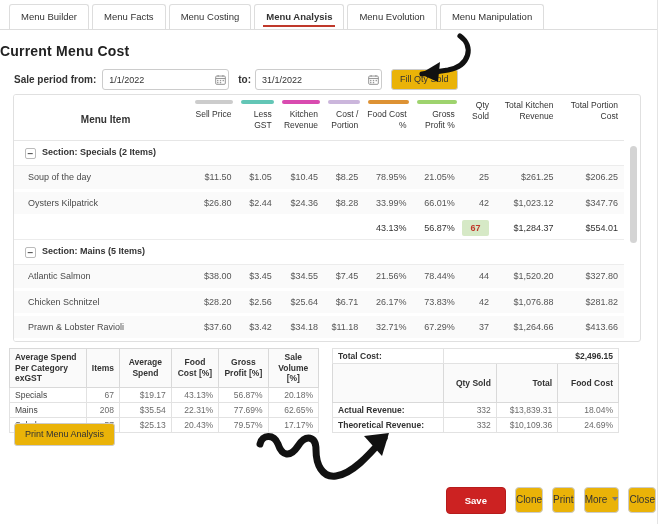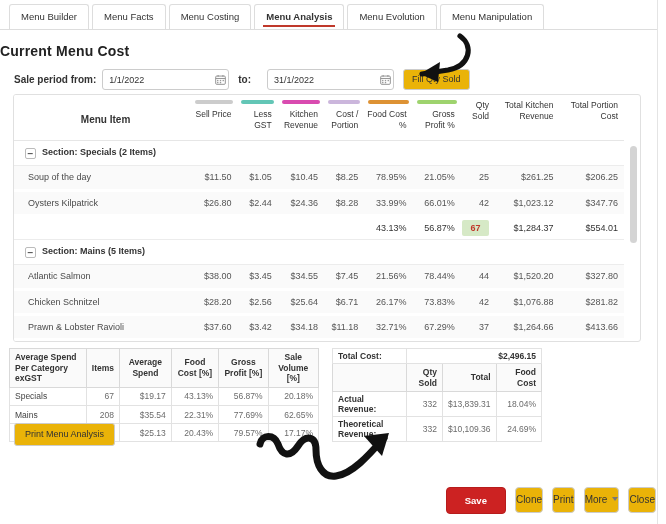--- a/index.html
+++ b/index.html
@@ -24,21 +24,21 @@
          line-height:1; }
   .tab.active { font-weight:bold; }
   .tab.active:after { content:""; position:absolute; left:8px; right:8px; bottom:2px;
                       height:2px; background:#c0392b; }
 
   
   .page-title { text-align:left; font-size:14px; font-weight:bold; color:#222;
                 margin:13px 0 0 0; letter-spacing:.2px; }
   .filterrow { display:flex; align-items:center; padding:10px 0 0 14px; }
   .flabel { font-size:10px; font-weight:bold; color:#333; margin-right:6px; }
-  .flabel.to { margin-left:9px; margin-right:16px; }
+  .flabel.to { margin-left:9px; margin-right:4px; }
   .dateinput { position:relative; width:127px; height:21px; border:1px solid #cccccc;
                border-radius:3px; background:#fff; display:flex; align-items:center; }
   .dateinput span { padding-left:6px; font-size:9px; color:#333; }
   .calbtn { position:absolute; right:0; top:0; width:22px; height:19px;
             display:flex; align-items:center; justify-content:center; cursor:pointer; }
   .btn { border:1px solid #cccccc; background:#eab308; border-radius:3px;
          font-size:9px; color:#333; padding:5px 9px; cursor:pointer; line-height:1;
          font-family:"Liberation Sans", sans-serif; white-space:nowrap; }
   #fill-qty { margin-left:9px; height:21px; padding:0 8px; }
 
@@ -83,21 +83,21 @@
 
   
   .sumwrap { position:absolute; top:348px; left:9px; width:648px; display:flex; gap:13px; }
   .sumtable { border-collapse:collapse; font-size:8.5px; background:#fff; }
   .sumtable th { border:1px solid #d9d9d9; background:#fafafa; color:#333;
                  font-weight:bold; padding:3px 5px; line-height:1.25; }
   .sumtable td { border:1px solid #e2e2e2; padding:2px 5px; color:#6b6b6b; height:14px; }
   .sumtable td.lbl { color:#444; text-align:left; }
   .sumtable td.num { text-align:right; }
   .left-sum  { width:310px; }
-  .right-sum { width:210px; }
+  .right-sum { width:287px; }
   .right-sum th.blank { background:#fafafa; border:1px solid #d9d9d9; }
   .right-sum td.bold { color:#333; font-weight:bold; }
   .right-sum td.big  { text-align:right; color:#333; font-weight:bold; }
 
   #print-menu-analysis { position:absolute; left:14px; top:423px; padding:6px 10px; }
 
   
   .footer { position:absolute; right:10px; bottom:10px; display:flex; gap:9px; align-items:flex-start; }
   .btn-save { background:#cc2222; border:1px solid #b71c1c; color:#fff; font-weight:bold;
               padding:7px 18px; border-radius:4px; font-size:9.5px; cursor:pointer;

